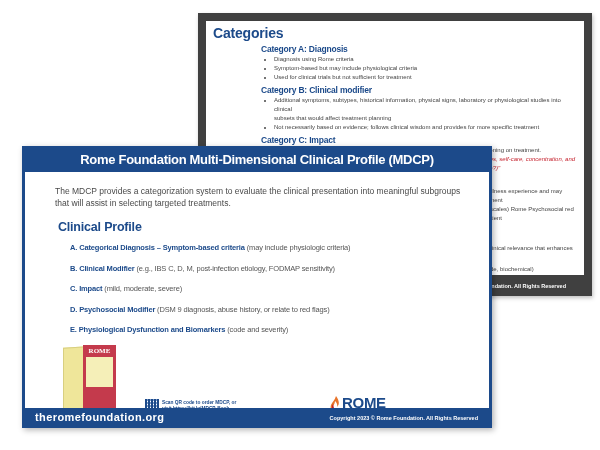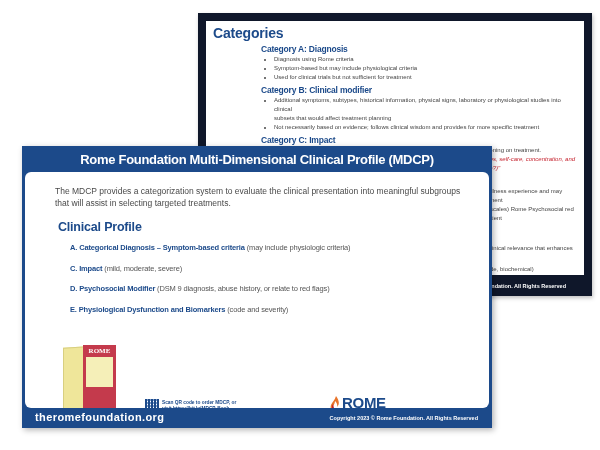--- a/index.html
+++ b/index.html
@@ -2,21 +2,21 @@
 <html><head>
   <meta charset="utf-8">
   <style>
     html, body { margin: 0; padding: 0; }
     body {
       width: 600px; height: 450px; background: #ffffff; position: relative; overflow: hidden;
       font-family: "Liberation Sans", "DejaVu Sans", sans-serif;
     }
     .slide-back {
       position: absolute; left: 198px; top: 13px; width: 394px; height: 283px;
-      background: #0f172a; box-shadow: 1px 2px 4px rgba(0,0,0,0.25);
+      background: #404040; box-shadow: 1px 2px 4px rgba(0,0,0,0.25);
     }
     .slide-back .inner {
       position: absolute; left: 8px; top: 8px; right: 8px; bottom: 21px;
       background: #ffffff; overflow: hidden;
     }
     .slide-back .footer {
       position: absolute; left: 0; right: 0; bottom: 0; height: 21px;
       color: #ffffff; font-size: 5.5px; font-weight: bold;
       display: flex; align-items: center; justify-content: flex-end; padding-right: 26px;
     }
@@ -32,21 +32,21 @@
     .slide-front {
       position: absolute; left: 22px; top: 146px; width: 470px; height: 282px;
       background: #1c4a8a; box-shadow: 2px 2px 6px rgba(0,0,0,0.3);
     }
     .slide-front .header {
       position: absolute; left: 0; right: 0; top: 0; height: 26px;
       color: #ffffff; font-weight: bold; font-size: 13px; letter-spacing: -0.3px;
       display: flex; align-items: center; justify-content: center;
     }
     .slide-front .inner {
-      position: absolute; left: 3px; right: 3px; top: 26px; bottom: 20px; background: #ffffff; overflow: hidden; border-radius: 6px;
+      position: absolute; left: 3px; right: 3px; top: 26px; bottom: 20px; background: #ffffff; overflow: hidden;
     }
     .slide-front .footer {
       position: absolute; left: 0; right: 0; bottom: 0; height: 20px; color: #fff;
     }
     .front-url { position: absolute; left: 13px; top: 3px; font-size: 11px; font-weight: bold; letter-spacing: 0.4px; }
     .front-copy { position: absolute; right: 14px; top: 7px; font-size: 5.5px; font-weight: bold; }
     .intro {
       position: absolute; left: 30px; top: 13px; right: 20px; color: #4a4a4a; font-size: 8.5px; line-height: 12px;
     }
     .cp-title { position: absolute; left: 33px; top: 48px; color: #1c4a8a; font-weight: bold; font-size: 12.5px; letter-spacing: -0.2px; }
@@ -119,20 +119,21 @@
 
 <div class="slide-front">
   <div class="header">
     <span>Rome Foundation Multi-Dimensional Clinical Profile (MDCP)</span>
   </div>
   <div class="inner">
     <div class="intro">The MDCP provides a categorization system to evaluate the clinical presentation into meaningful subgroups that will assist in selecting targeted treatments.</div>
     <div class="cp-title">Clinical Profile</div>
     <div class="cp-list">
       <div class="cp-item"><b>A. Categorical Diagnosis – Symptom-based criteria</b><span> (may include physiologic criteria)</span></div>
+      <div class="cp-item"><b>B. Clinical Modifier</b><span> (e.g., IBS C, D, M, post-infection etiology, FODMAP sensitivity)</span></div>
       <div class="cp-item"><b>C. Impact</b><span> (mild, moderate, severe)</span></div>
       <div class="cp-item"><b>D. Psychosocial Modifier</b><span> (DSM 9 diagnosis, abuse history, or relate to red flags)</span></div>
       <div class="cp-item"><b>E. Physiological Dysfunction and Biomarkers</b><span> (code and severity)</span></div>
     </div>
 
     <div class="book">
       <div class="back-cover"></div>
       <div class="front-cover">
         <div class="rome">ROME</div>
         <div class="yellow"></div>

